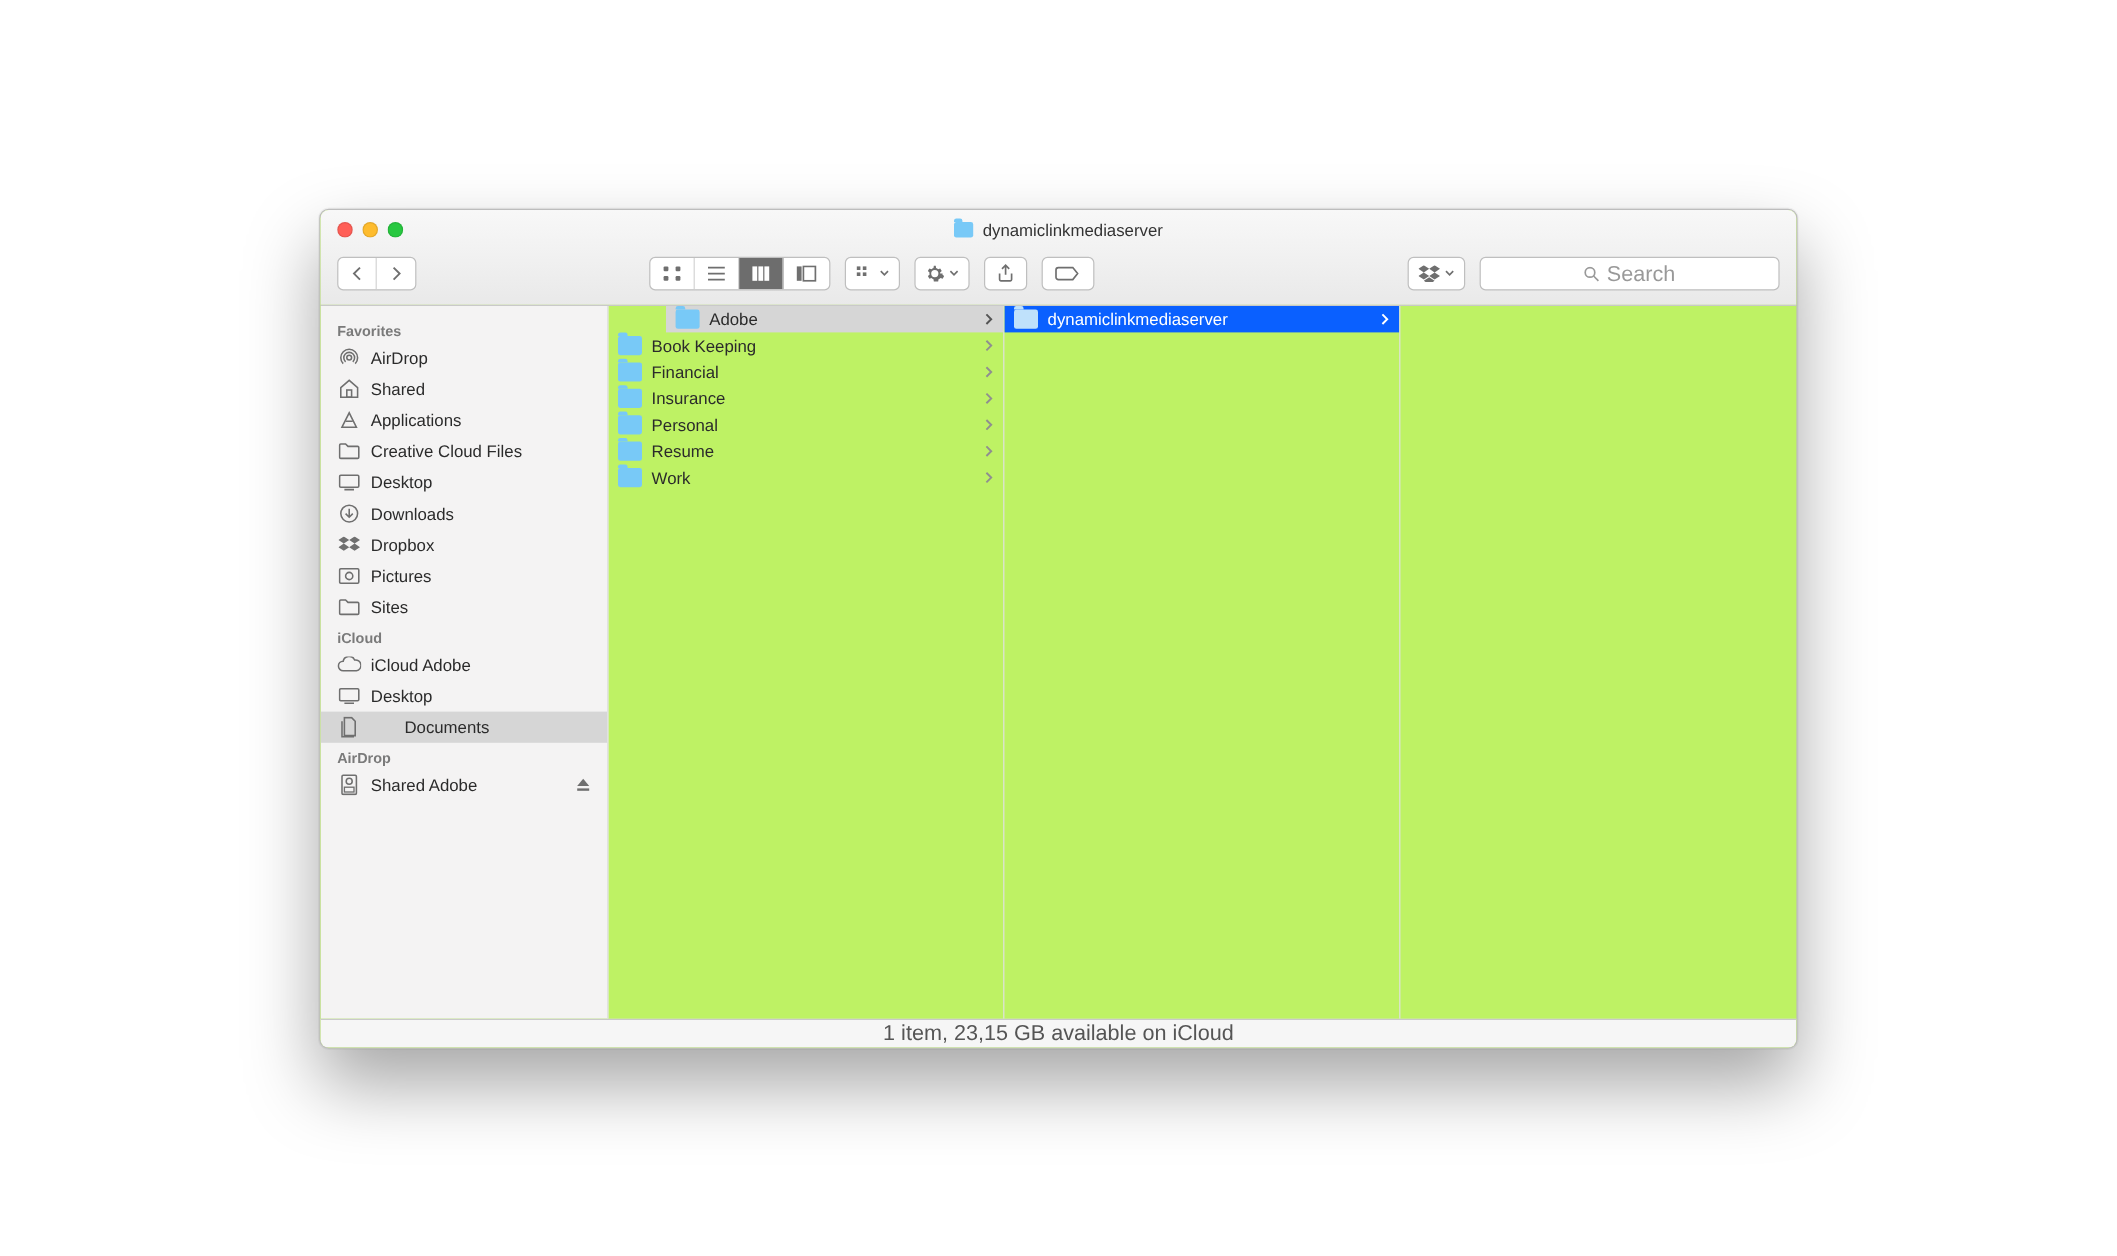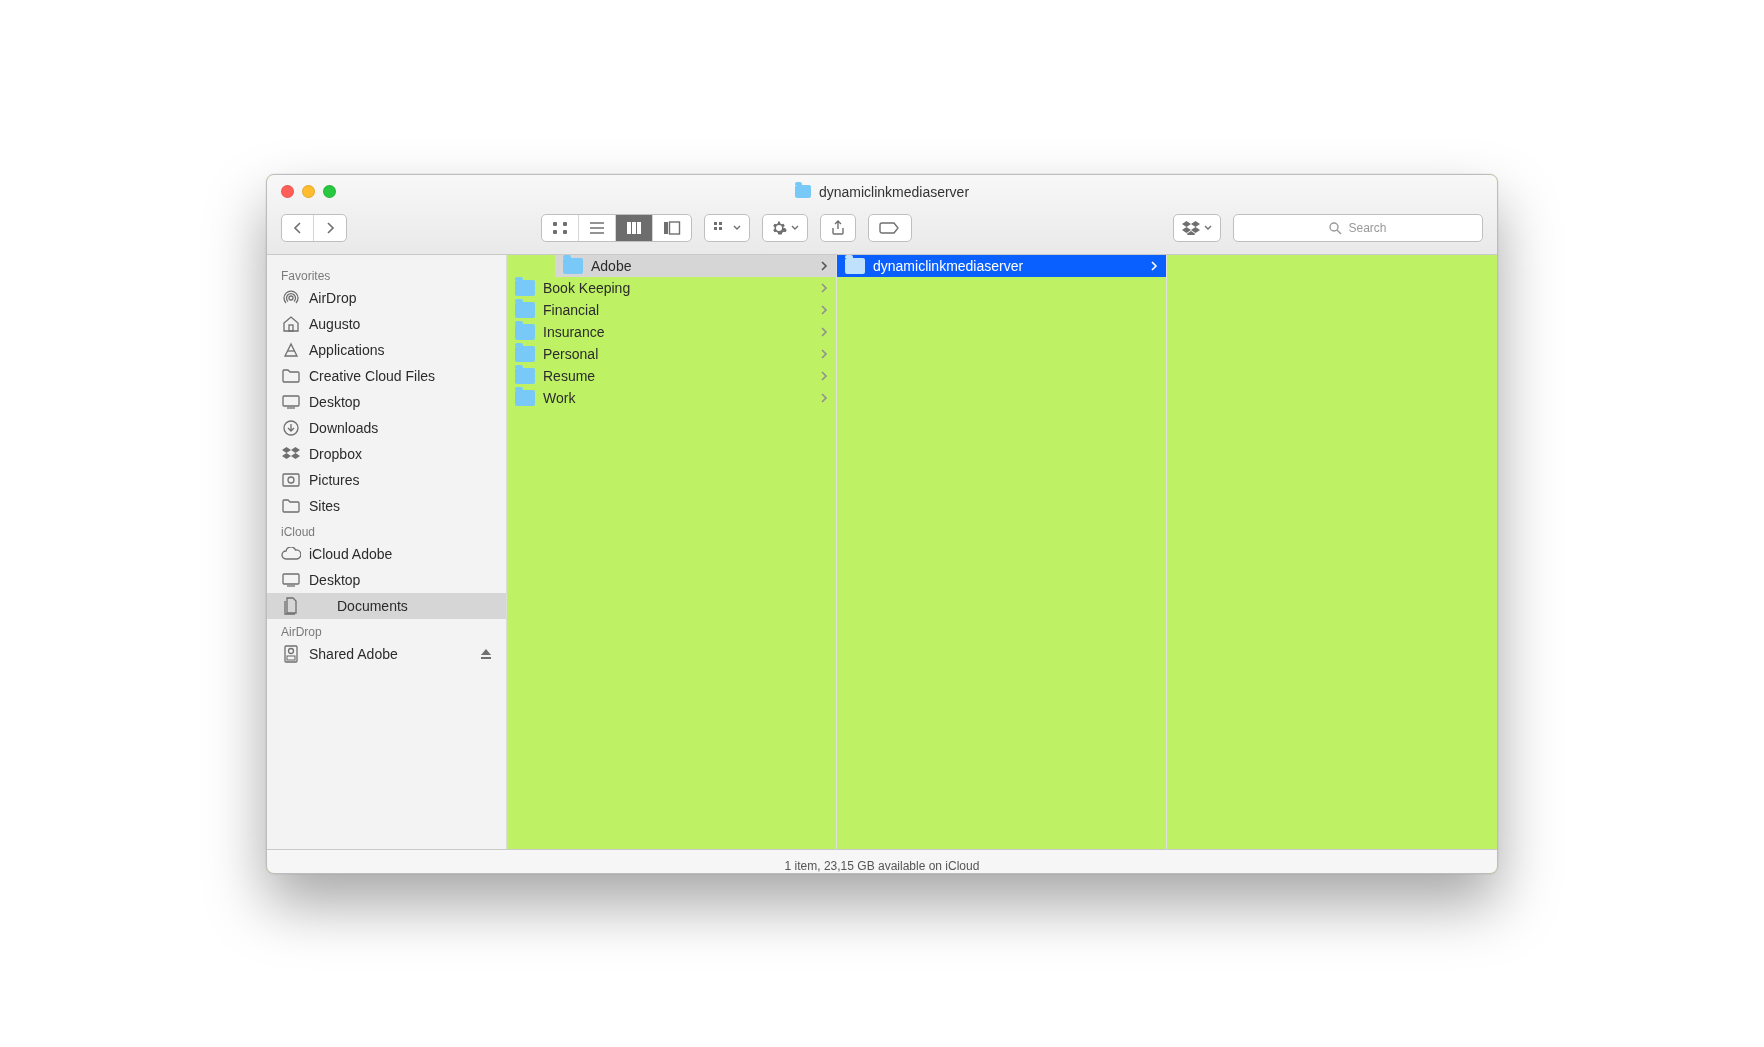--- a/index.html
+++ b/index.html
@@ -62,45 +62,45 @@
 
   .toolbar{flex:1;display:flex;align-items:center;padding:0 14px;gap:12px;}
   .btn-group{display:flex;border:1px solid #bfbfbf;border-radius:5px;overflow:hidden;background:#fff;height:28px;}
   .btn{display:flex;align-items:center;justify-content:center;padding:0 10px;min-width:32px;border-right:1px solid #d4d4d4;color:var(--icon-grey);font-size:13px;user-select:none;}
   .btn:last-child{border-right:none;}
   .btn.active{background:#6d6d6d;color:#fff;}
   .btn.single{border:1px solid #bfbfbf;border-radius:5px;height:28px;background:#fff;}
   svg{display:block;}
   .search{
     width:250px;height:28px;border:1px solid #bfbfbf;border-radius:5px;
-    display:flex;align-items:center;justify-content:center;gap:6px;color:#999;font-size:12px;background:#fff;
+    display:flex;align-items:center;justify-content:center;gap:6px;color:#999;font-size:18px;background:#fff;
   }
   
   .body{flex:1;display:flex;overflow:hidden;}
   
   .sidebar{width:var(--sidebar-w);background:var(--sidebar-bg);border-right:1px solid #ddd;overflow-y:auto;padding:8px 0;font-size:14px;}
-  .group-title{color:var(--sidebar-group);font-size:12px;padding:6px 14px 2px;font-weight:400;}
+  .group-title{color:var(--sidebar-group);font-size:12px;padding:6px 14px 2px;font-weight:700;}
   .side-item{display:flex;align-items:center;gap:8px;padding:4px 14px;color:var(--text);cursor:default;}
   .side-item.selected{background:var(--row-selected-bg);gap:36px;}
   .side-item .sicon{width:20px;height:18px;display:flex;align-items:center;justify-content:center;color:var(--icon-grey);}
   .side-item .eject{margin-left:auto;color:var(--icon-grey);}
   
   .cols{flex:1;display:flex;overflow:hidden;}
   .col{width:var(--col-w);border-right:1px solid #e0e0e0;overflow-y:auto;position:relative;}
   .row{display:flex;align-items:center;gap:8px;padding:3px 8px;font-size:14px;color:var(--text);position:relative;cursor:default;}
   .row .chev{margin-left:auto;color:#8f8f8f;}
   .row.path-selected{background:var(--row-selected-bg);margin-left:48px;}
   .row.path-selected>.chev{color:#555;}
   .row.highlighted{background:var(--highlight);color:#fff;}
   .row.highlighted .chev{color:#fff;}
   .row.highlighted .ficon{background:#bfe1fb;}
   .ficon{width:20px;height:16px;background:var(--blue-folder);border-radius:2px;position:relative;flex-shrink:0;}
   .ficon:before{content:"";position:absolute;top:-3px;left:0;width:8px;height:3px;background:inherit;border-radius:2px 2px 0 0;}
   
-  .status{height:24px;border-top:1px solid var(--border);background:#f6f6f6;display:flex;align-items:flex-end;justify-content:center;font-size:12px;color:#555;}
+  .status{height:24px;border-top:1px solid var(--border);background:#f6f6f6;display:flex;align-items:center;justify-content:center;font-size:18px;color:#555;}
   
   
   .sidebar::-webkit-scrollbar{width:0;}
 </style>
 </head>
 <body>
 
 <div class="window">
 
   <div class="titlebar">
@@ -239,21 +239,21 @@
           </span>
           <span>AirDrop</span>
         </div>
         <div class="side-item">
           <span class="sicon">
             <svg width="18" height="18" viewBox="0 0 18 18">
               <path d="M2 8l7-6 7 6v8H2z" fill="none" stroke="currentColor" stroke-width="1.3"></path>
               <rect x="7" y="10" width="4" height="6" fill="none" stroke="currentColor" stroke-width="1.3"></rect>
             </svg>
           </span>
-          <span>Augusto</span>
+          <span>Shared</span>
         </div>
         <div class="side-item">
           <span class="sicon">
             <svg width="18" height="18" viewBox="0 0 18 18">
               <path d="M3 15L9 3l6 12H3z" fill="none" stroke="currentColor" stroke-width="1.3"></path>
               <line x1="6" y1="10" x2="12" y2="10" stroke="currentColor" stroke-width="1.3"></line>
             </svg>
           </span>
           <span>Applications</span>
         </div>

